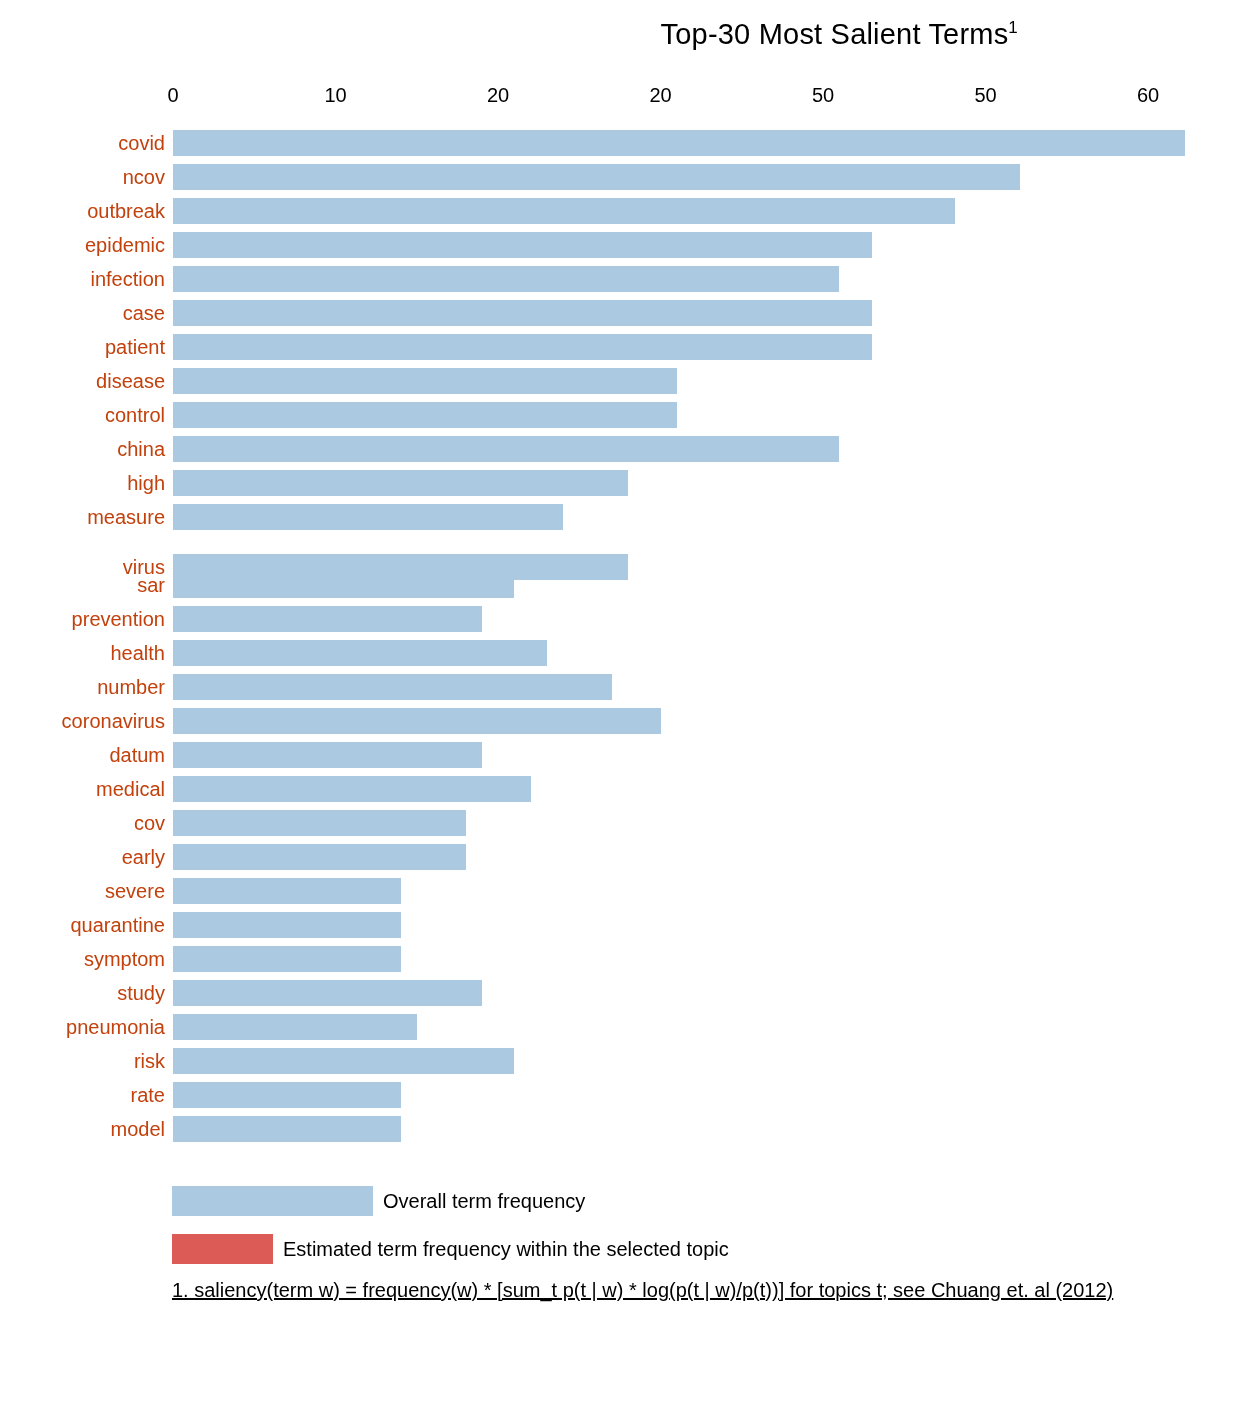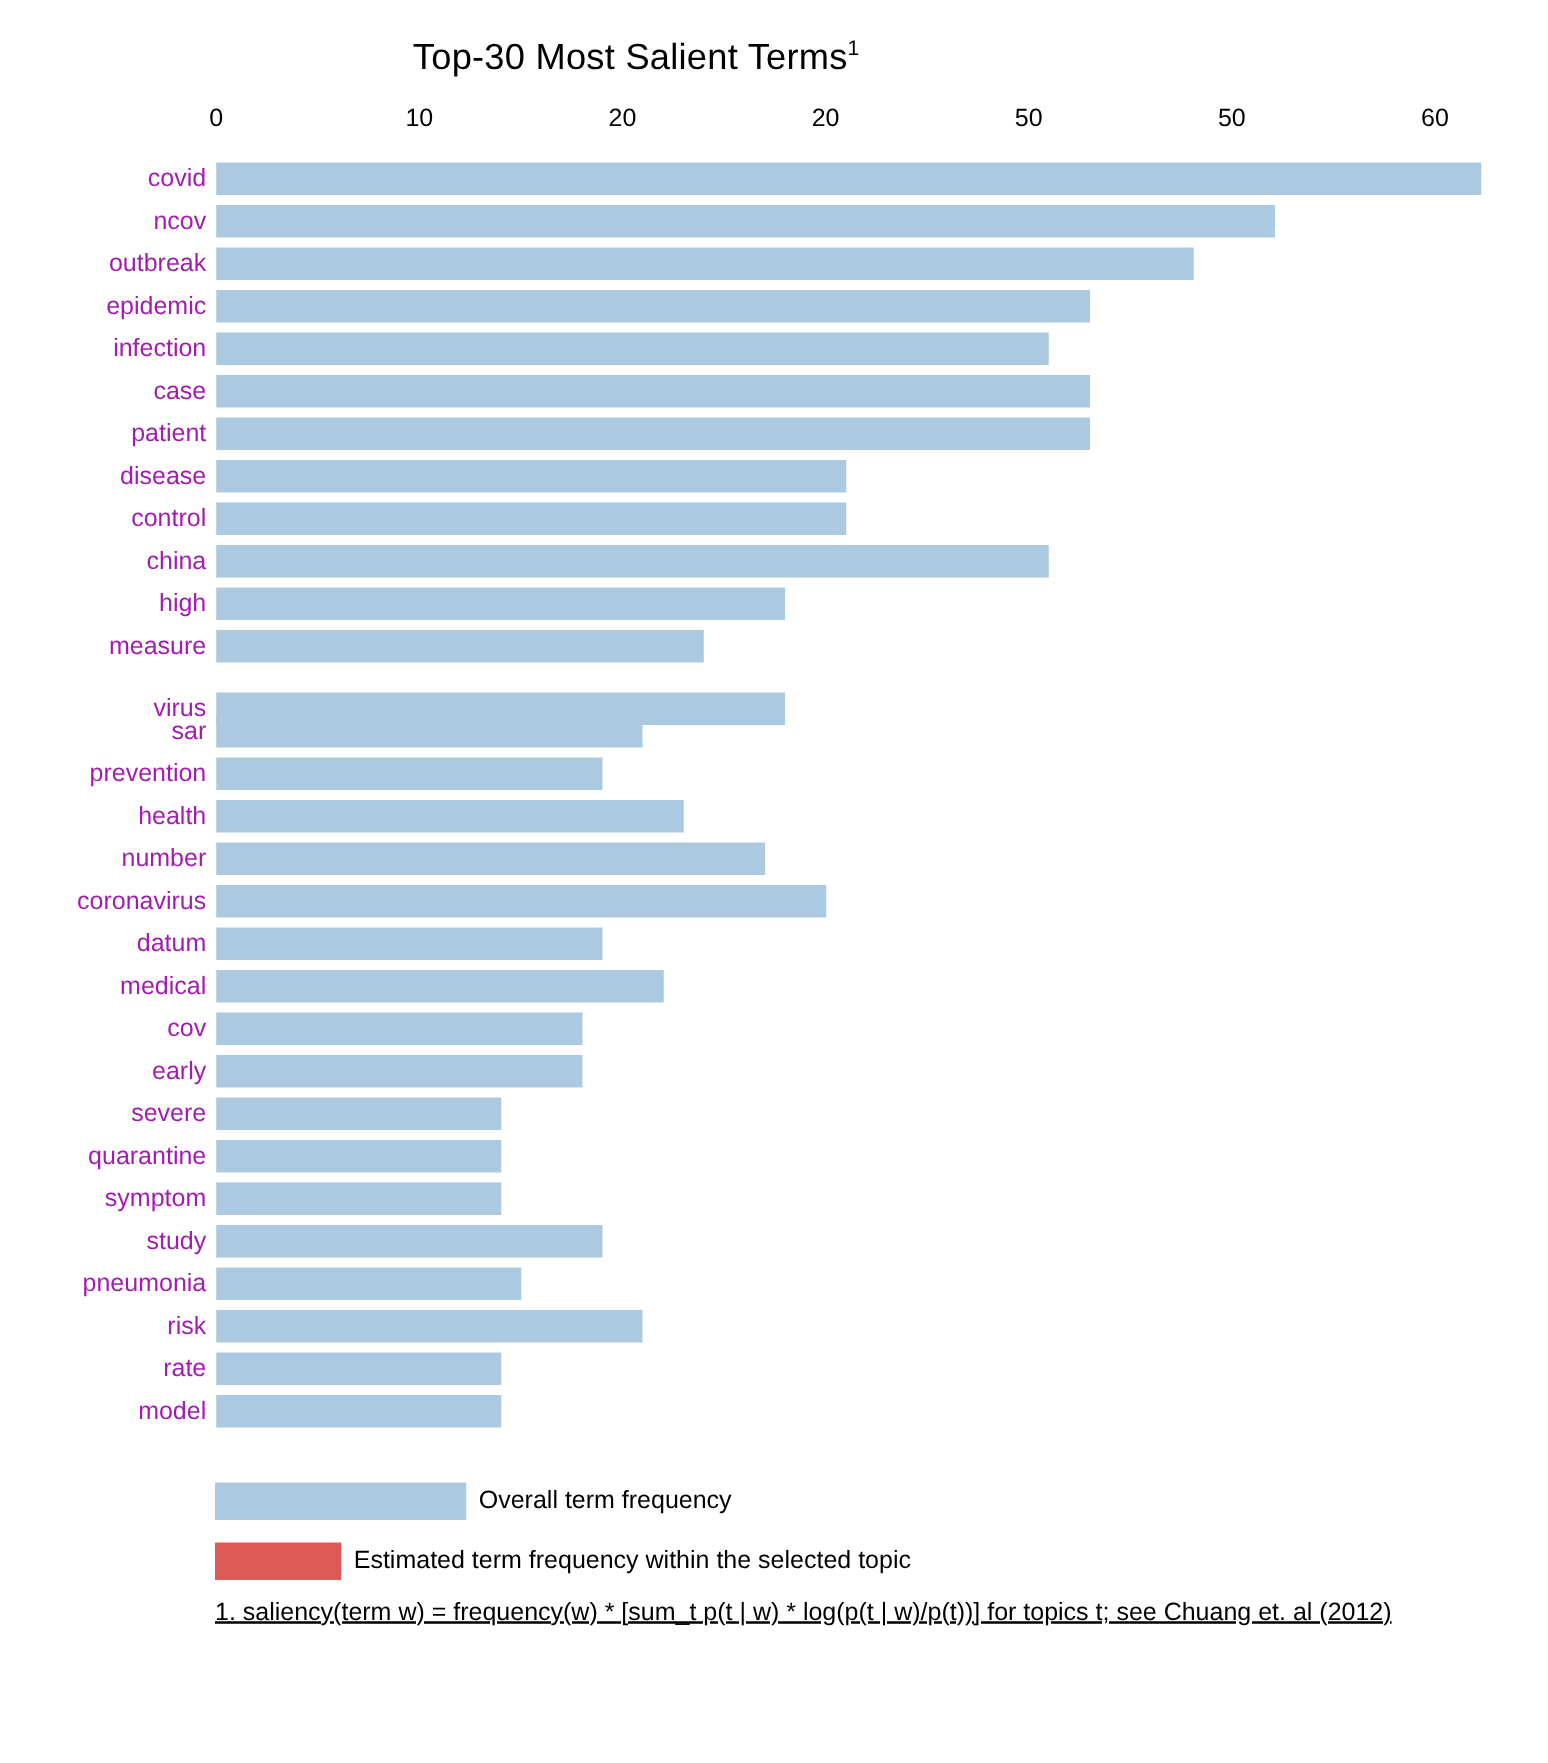--- a/index.html
+++ b/index.html
@@ -15,25 +15,24 @@
     position: relative;
     overflow: hidden;
   }
 
   
   #chart-title {
     position: absolute;
     top: 18px;
     left: 0;
     width: 1018px;
-    text-align: center;
+    text-align: right;
     font-size: 29px;
     font-weight: 400;
     letter-spacing: 0.2px;
-    margin-top: 12px;
   }
   #chart-title .sup {
     font-size: 17px;
     vertical-align: super;
     line-height: 0;
   }
 
   
   #axis-row {
     position: absolute;
@@ -66,21 +65,21 @@
     height: 26px;
   }
   .bar-label {
     position: absolute;
     right: 1073px; 
     top: 50%;
     transform: translateY(-50%);
     font-size: 20px;
     white-space: nowrap;
     text-align: right;
-    color: #a21caf;
+    color: #c2410c;
     line-height: 1;
   }
   .bar {
     position: absolute;
     left: 173px;
     top: 0;
     height: 26px;
     background: #abc9e1;
   }
 

